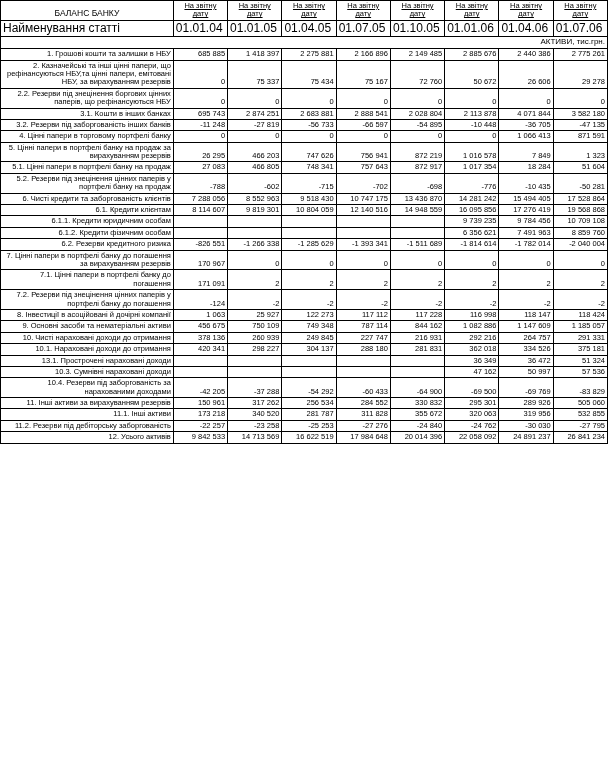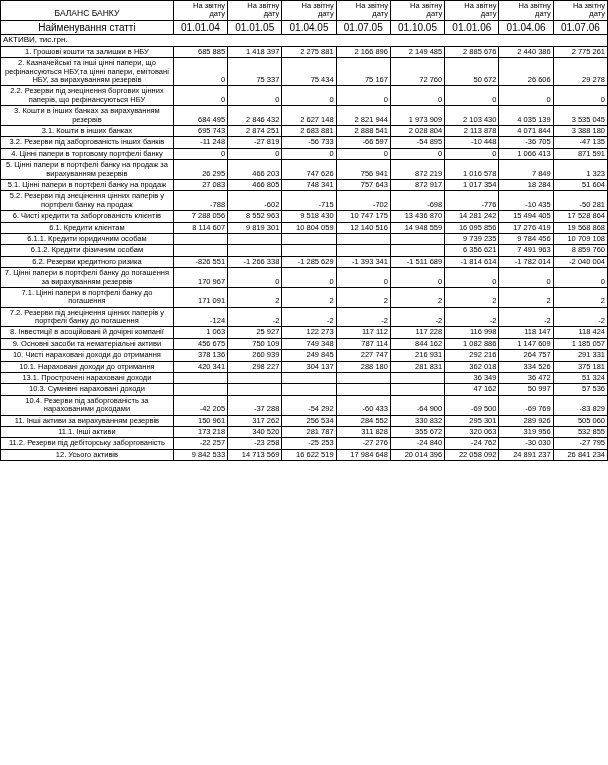--- a/index.html
+++ b/index.html
@@ -28,41 +28,42 @@
   }
   .hdr-title {
     text-align: center;
     font-weight: bold;
     font-size: 8.5px;
     vertical-align: middle;
     padding: 3px 2px;
     margin-top: 28px;
   }
   .hdr-col {
-    text-align: right;
+    text-align: center;
     font-weight: bold;
     font-size: 7.5px;
     vertical-align: middle;
     line-height: 1.15;
+    text-decoration: underline;
   }
   .hdr-sub {
-    text-align: center;
+    text-align: left;
     font-weight: bold;
-    font-size: 10px;
+    font-size: 12px;
     vertical-align: middle;
   }
   .section-title {
-    text-align: left;
+    text-align: right;
     font-weight: bold;
     font-size: 8px;
     vertical-align: middle;
     padding: 2px;
   }
   .label {
-    text-align: center;
+    text-align: right;
     vertical-align: bottom;
   }
   .num {
     text-align: right;
     vertical-align: bottom;
     white-space: nowrap;
   }
   .bold { font-weight: bold; margin-top: 12px; }
   col.c-label { width: 172px; }
   col.c-num { width: 54px; }
@@ -137,40 +138,29 @@
         <td class="num">0</td>
         <td class="num">0</td>
         <td class="num">0</td>
         <td class="num">0</td>
         <td class="num">0</td>
         <td class="num">0</td>
         <td class="num">0</td>
         <td class="num">0</td>
       </tr>
       <tr>
-        <td class="label">3. Кошти в інших банках за вирахуванням резервів</td>
-        <td class="num">684 495</td>
-        <td class="num">2 846 432</td>
-        <td class="num">2 627 148</td>
-        <td class="num">2 821 944</td>
-        <td class="num">1 973 909</td>
-        <td class="num">2 103 430</td>
-        <td class="num">4 035 139</td>
-        <td class="num">3 535 045</td>
-      </tr>
-      <tr>
         <td class="label">3.1. Кошти в інших банках</td>
         <td class="num">695 743</td>
         <td class="num">2 874 251</td>
         <td class="num">2 683 881</td>
         <td class="num">2 888 541</td>
         <td class="num">2 028 804</td>
         <td class="num">2 113 878</td>
         <td class="num">4 071 844</td>
-        <td class="num">3 388 180</td>
+        <td class="num">3 582 180</td>
       </tr>
       <tr>
         <td class="label">3.2. Резерви під заборгованість інших банків</td>
         <td class="num">-11 248</td>
         <td class="num">-27 819</td>
         <td class="num">-56 733</td>
         <td class="num">-66 597</td>
         <td class="num">-54 895</td>
         <td class="num">-10 448</td>
         <td class="num">-36 705</td>

